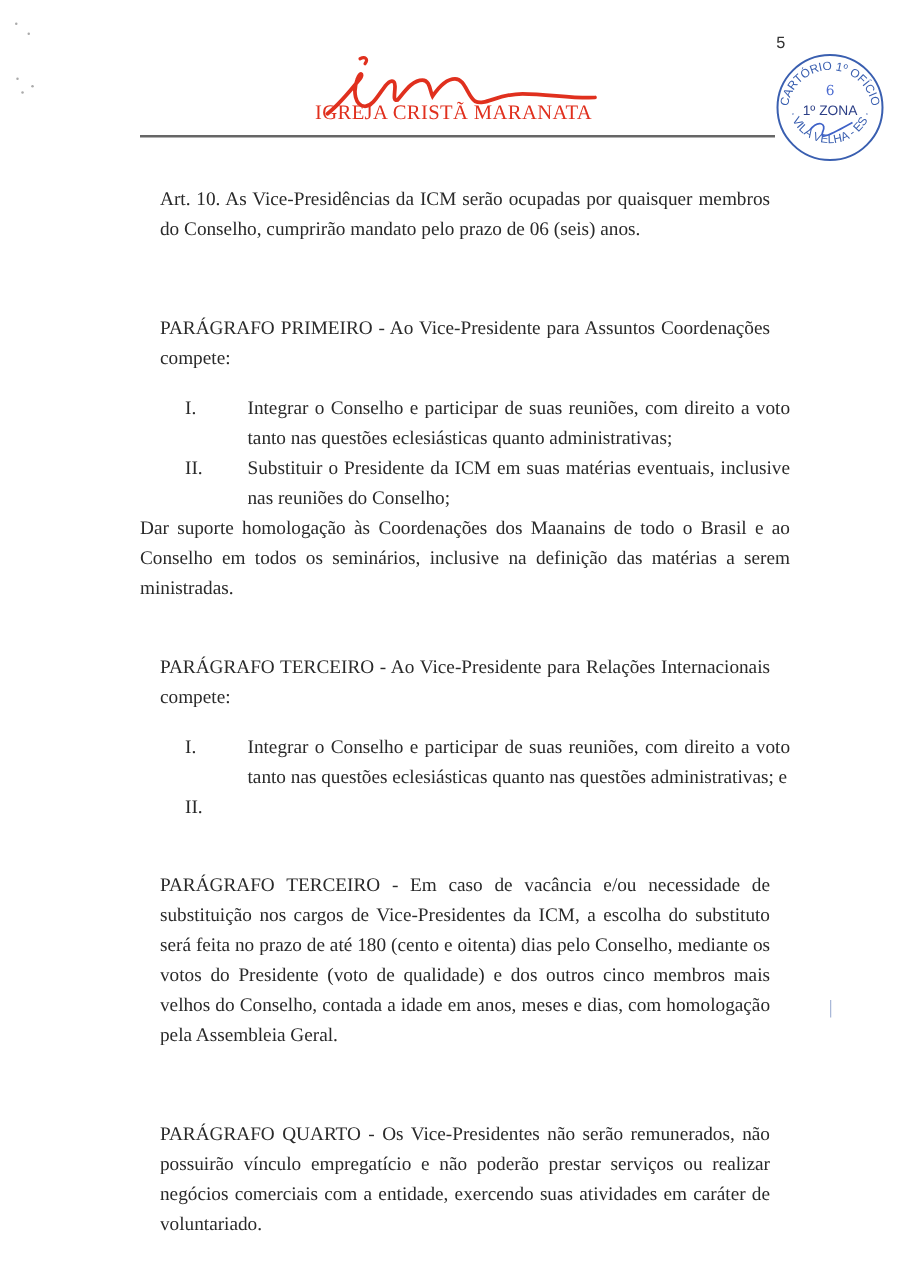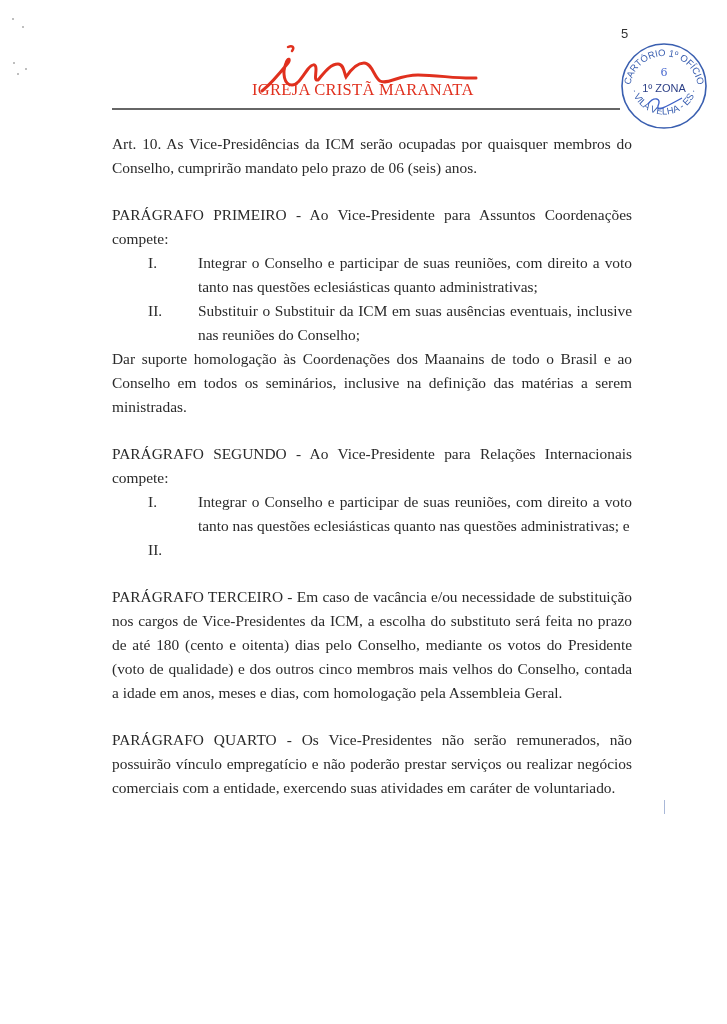--- a/index.html
+++ b/index.html
@@ -27,21 +27,21 @@
   }
   .stamp {
     position: absolute; left: 618px; top: 40px; width: 92px; height: 92px;
   }
   .speck { position:absolute; width:2px; height:2px; background:#aaa; border-radius:50%; }
 
   .doc {
     position: absolute; left: 112px; top: 132px; width: 520px;
     font-size: 15.4px; line-height: 24px;
   }
-  .p { text-align: justify; margin: 0; }
+  .p { text-align: justify; margin: 16px; }
   .gap { height: 23px; }
   .item {
     display: flex; margin: 0;
   }
   .item .num { width: 50px; margin-left: 36px; flex: none; }
   .item .txt { flex: 1; text-align: justify; }
   .stray-mark {
     position: absolute; left: 664px; top: 800px; width: 1px; height: 14px; background: #a9b8d8;
   }
 </style>
@@ -84,28 +84,28 @@
   <p class="p">Art. 10. As Vice-Presidências da ICM serão ocupadas por quaisquer membros do Conselho, cumprirão mandato pelo prazo de 06 (seis) anos.</p>
   <div class="gap"></div>
 
   <p class="p">PARÁGRAFO PRIMEIRO - Ao Vice-Presidente para Assuntos Coordenações compete:</p>
   <div class="item">
     <span class="num">I.</span>
     <span class="txt">Integrar o Conselho e participar de suas reuniões, com direito a voto tanto nas questões eclesiásticas quanto administrativas;</span>
   </div>
   <div class="item">
     <span class="num">II.</span>
-    <span class="txt">Substituir o Substituir da ICM em suas ausências eventuais, inclusive nas reuniões do Conselho;</span>
+    <span class="txt">Substituir o Presidente da ICM em suas matérias eventuais, inclusive nas reuniões do Conselho;</span>
   </div>
   <div class="item">
     <span class="txt">Dar suporte homologação às Coordenações dos Maanains de todo o Brasil e ao Conselho em todos os seminários, inclusive na definição das matérias a serem ministradas.</span>
   </div>
   <div class="gap"></div>
 
-  <p class="p">PARÁGRAFO SEGUNDO - Ao Vice-Presidente para Relações Internacionais compete:</p>
+  <p class="p">PARÁGRAFO TERCEIRO - Ao Vice-Presidente para Relações Internacionais compete:</p>
   <div class="item">
     <span class="num">I.</span>
     <span class="txt">Integrar o Conselho e participar de suas reuniões, com direito a voto tanto nas questões eclesiásticas quanto nas questões administrativas; e</span>
   </div>
   <div class="item">
     <span class="num">II.</span>
   </div>
   <div class="gap"></div>
 
   <p class="p">PARÁGRAFO TERCEIRO - Em caso de vacância e/ou necessidade de substituição nos cargos de Vice-Presidentes da ICM, a escolha do substituto será feita no prazo de até 180 (cento e oitenta) dias pelo Conselho, mediante os votos do Presidente (voto de qualidade) e dos outros cinco membros mais velhos do Conselho, contada a idade em anos, meses e dias, com homologação pela Assembleia Geral.</p>

